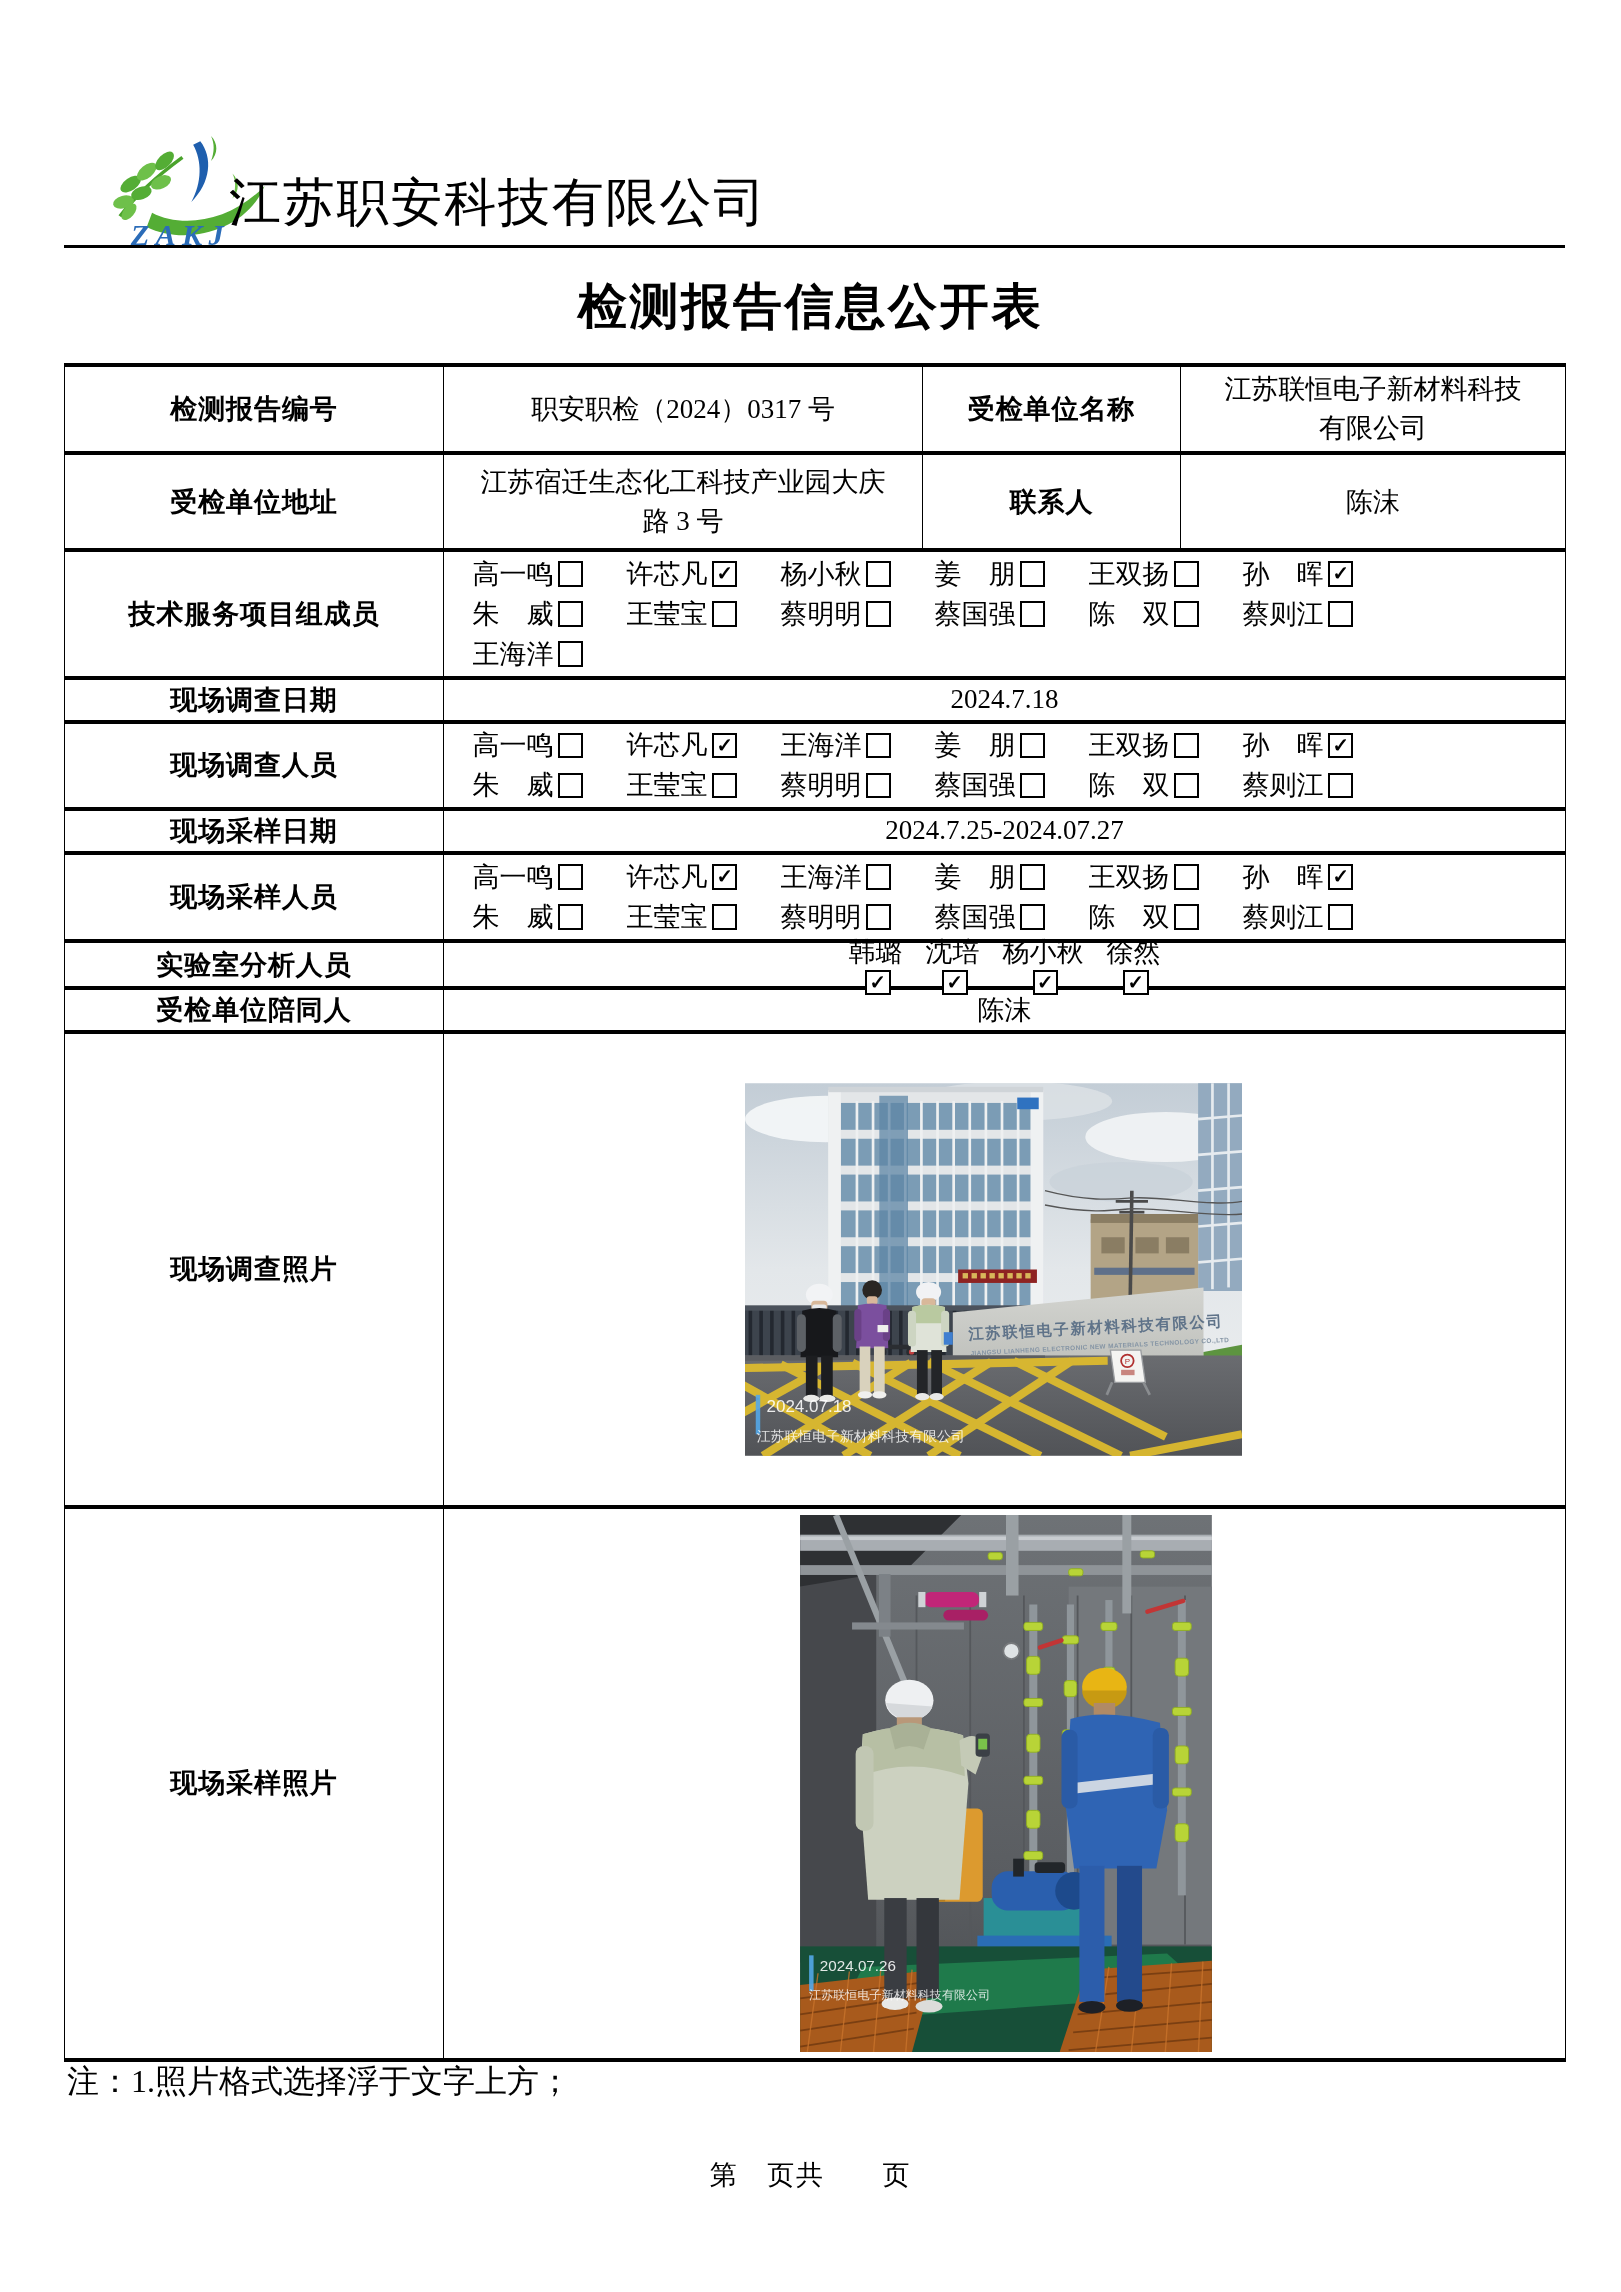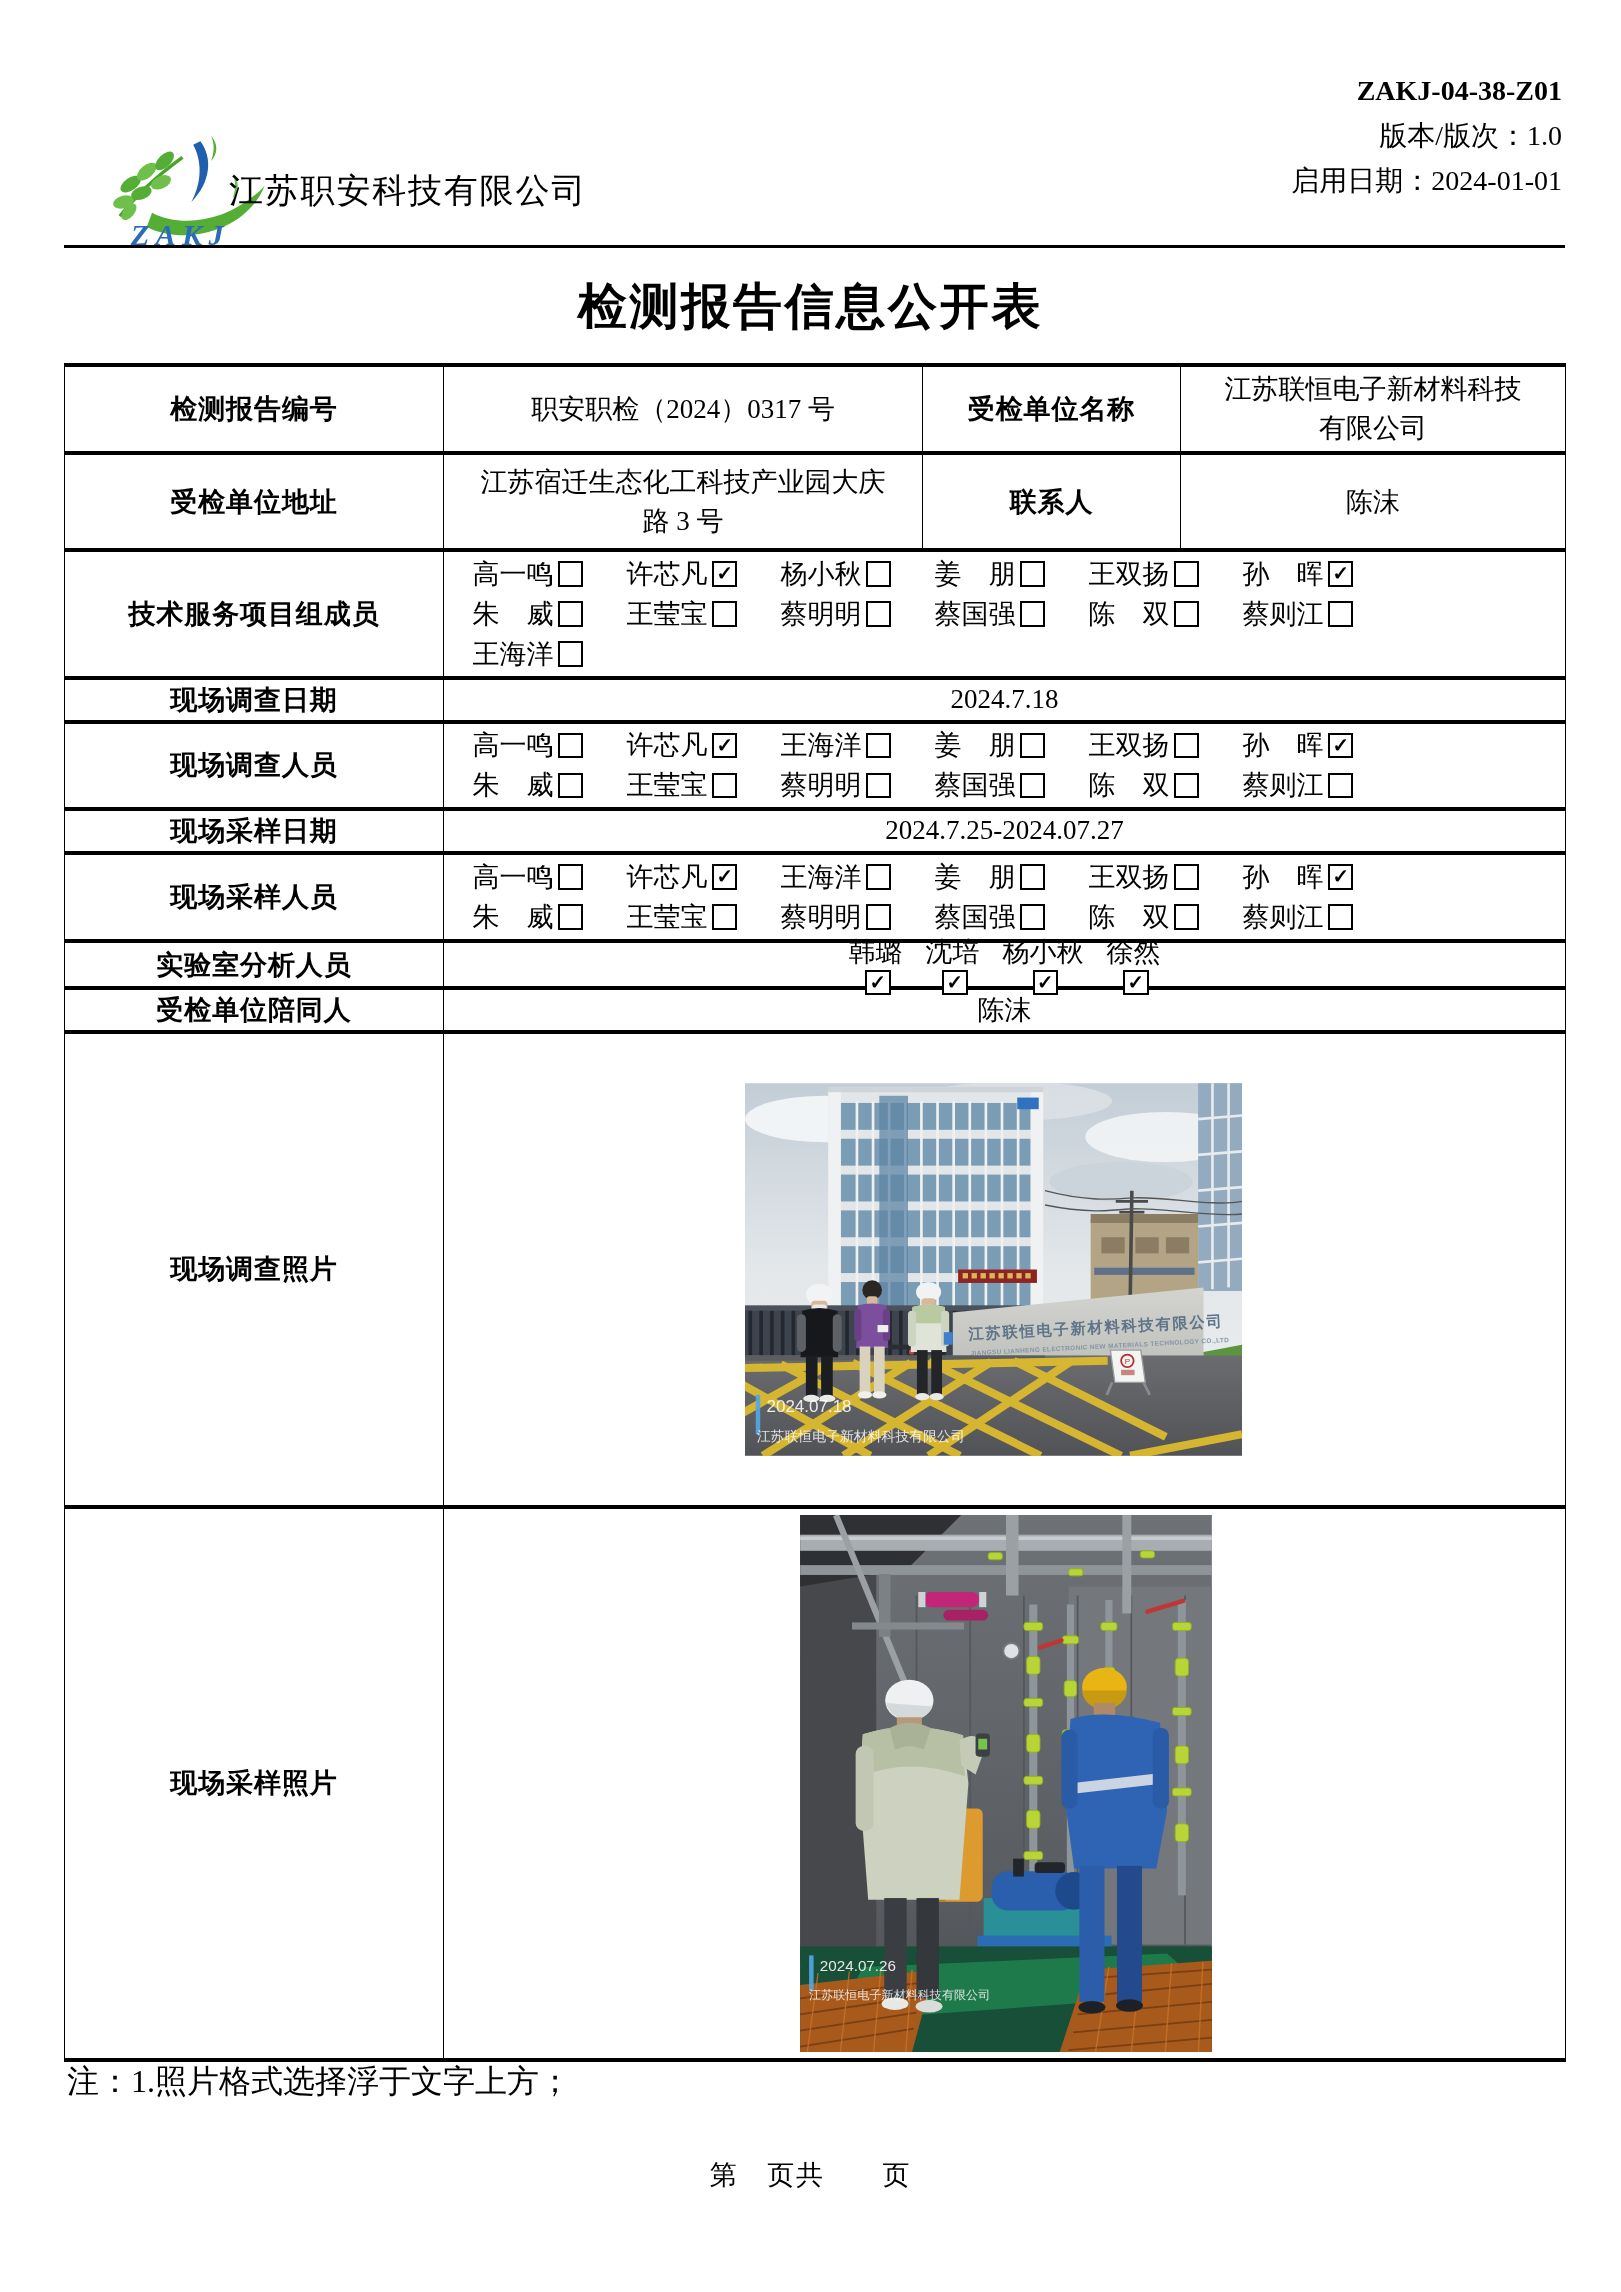--- a/index.html
+++ b/index.html
@@ -2,21 +2,21 @@
 <html style="font-size:14.3px"><head>
 <meta charset="utf-8">
 <style>
   html,body{margin:0;padding:0;background:#888;}
   .page{
     position:relative;width:1621px;height:2293px;background:#ffffff;
     font-family:"Liberation Serif","DejaVu Serif",serif;color:#000;overflow:hidden;
   }
   
   .logo{position:absolute;left:100px;top:127px;width:197px;height:125px;}
-  .company-name{position:absolute;left:229px;top:168px;font-size:34px;letter-spacing:1.8px;
+  .company-name{position:absolute;left:229px;top:168px;font-size:52px;letter-spacing:1.8px;
     font-family:"Liberation Serif","DejaVu Serif",serif;}
   .doc-meta{position:absolute;right:59px;top:68px;text-align:right;line-height:45px;font-size:28px;}
   .doc-meta .code{font-weight:bold;font-family:"Liberation Serif","DejaVu Serif",serif;}
   .header-rule{position:absolute;left:64px;top:245px;width:1501px;height:2.7px;background:#000;}
   
   .title{position:absolute;left:0;top:274px;width:100%;text-align:center;margin:0;
     font-size:49px;font-weight:bold;letter-spacing:2.7px;
     font-family:"Liberation Sans","DejaVu Sans",sans-serif;}
   
   table.main{position:absolute;left:64px;top:363px;width:1501px;border-collapse:collapse;table-layout:fixed;}
@@ -62,25 +62,20 @@
       <ellipse cx="68" cy="62" rx="12" ry="7" fill="#6ec04a" transform="rotate(-25 68 62)"></ellipse>
       <ellipse cx="90,26" cy="26" rx="11" ry="6" fill="#6ec04a" transform="rotate(-50 90 26)"></ellipse>
       <path d="M112,16 C126,34 124,62 102,84 C114,62 114,38 104,20 Z" fill="#1f5fae"></path>
       <path d="M124,10 C132,18 132,30 124,38 C128,28 128,18 124,10 Z" fill="#54ad35"></path>
       <path d="M58,96 C92,114 146,106 184,66 C164,116 96,134 52,112 Z" fill="#54ad35"></path>
       <path d="M148,52 C156,60 156,72 148,80 C152,70 152,60 148,52 Z" fill="#6ec04a"></path>
       <text x="34" y="132" font-size="34" font-style="italic" font-weight="bold" fill="#2b6cb8" letter-spacing="7" font-family="Liberation Serif, DejaVu Serif, serif">ZAKJ</text>
     </svg>
   </div>
   <div class="company-name">江苏职安科技有限公司</div>
-  <div class="doc-meta">
-    <div class="code">ZAKJ-04-38-Z01</div>
-    <div>版本/版次：1.0</div>
-    <div>启用日期：2024-01-01</div>
-  </div>
   <div class="header-rule"></div>
 
   <h1 class="title">检测报告信息公开表</h1>
 
   <table class="main">
     <colgroup>
         <col style="width:379px">
         <col style="width:479px">
         <col style="width:258px">
         <col style="width:385px">

